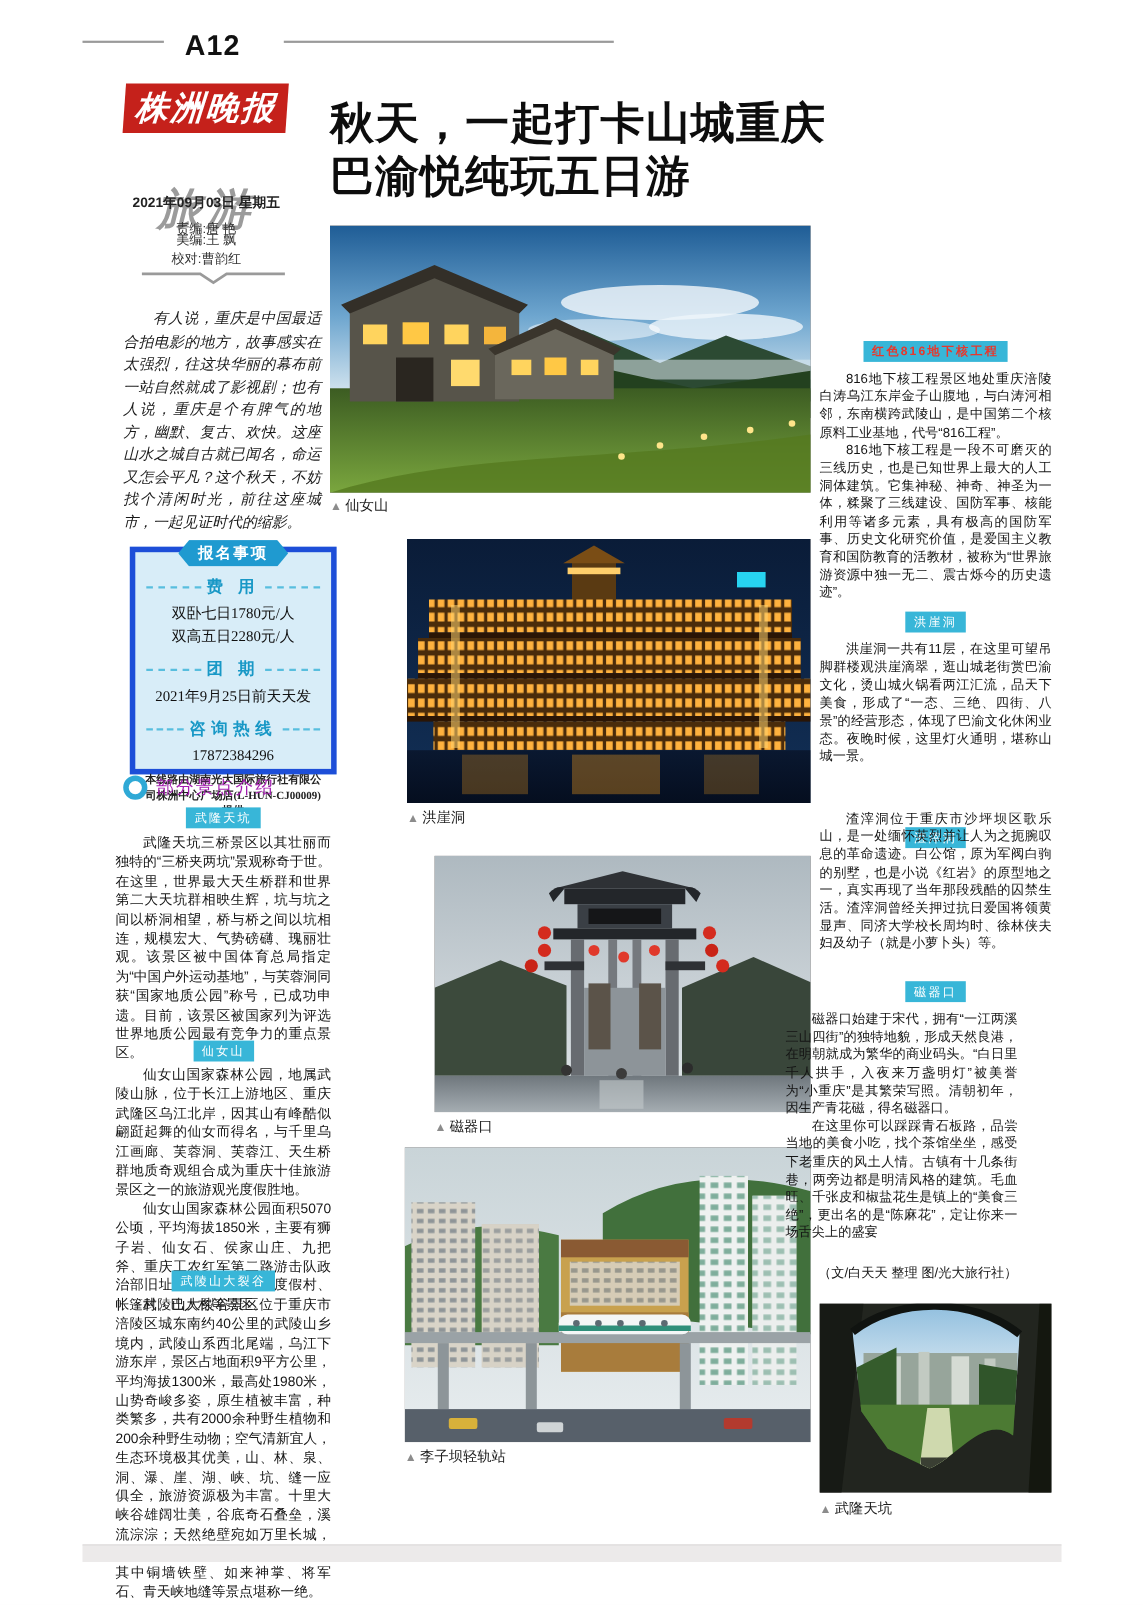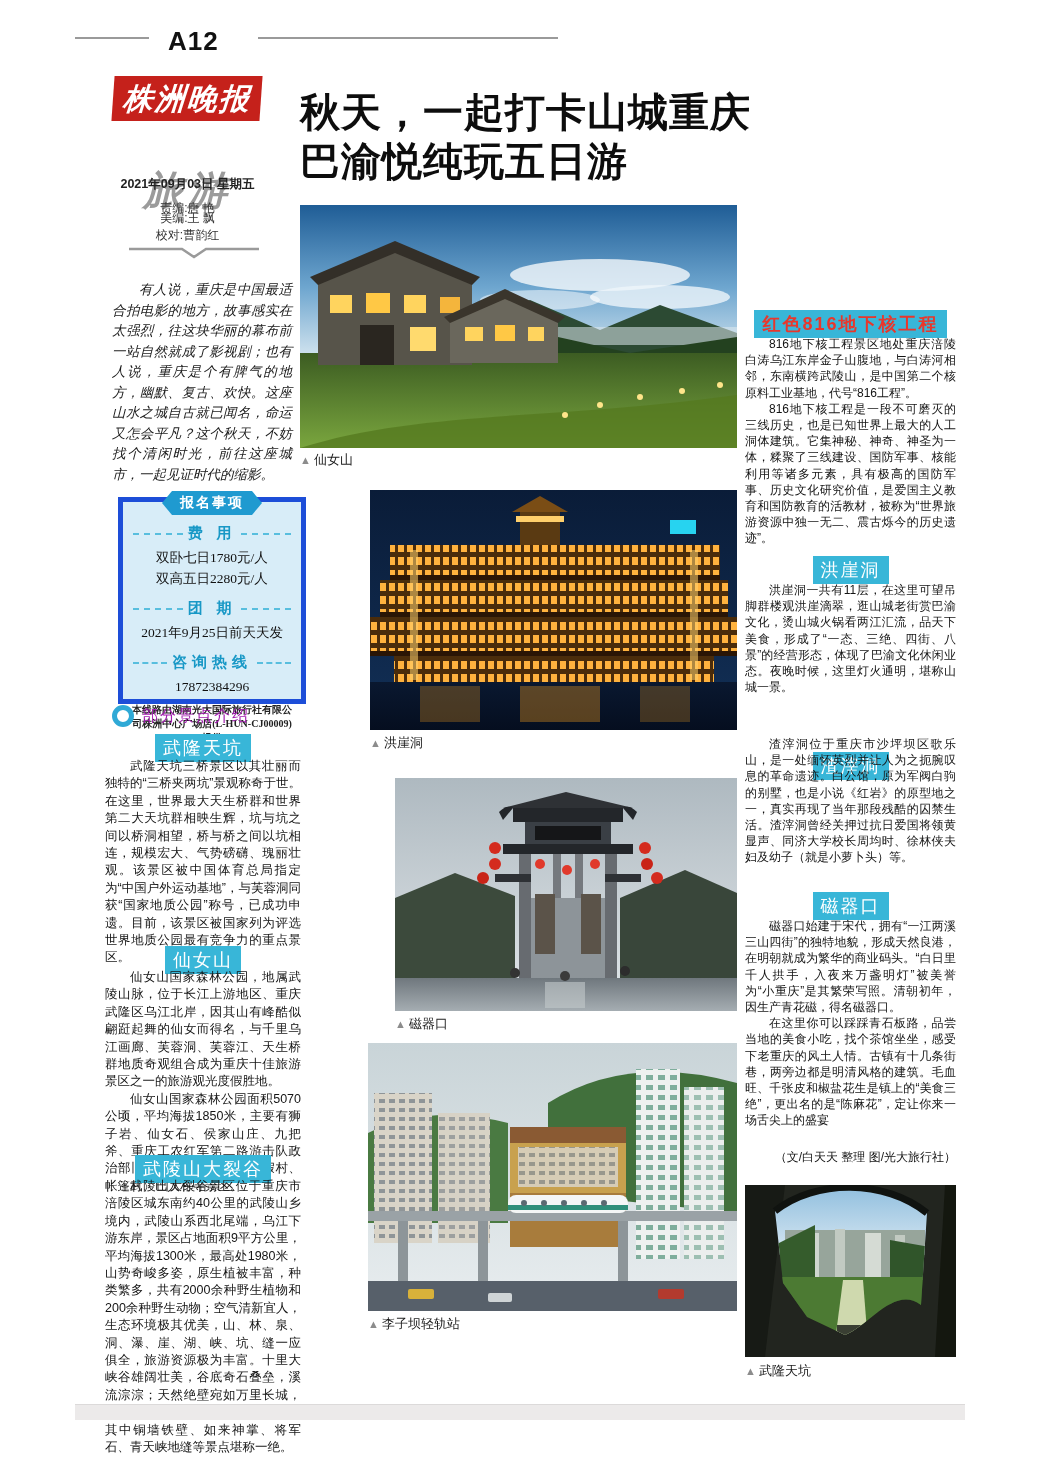--- a/index.html
+++ b/index.html
@@ -38,21 +38,21 @@
   .boxval{font-size:13.5px;color:#111;text-align:center;line-height:21px;}
   .boxnote{font-size:10px;font-weight:bold;color:#222;line-height:14px;text-align:center;padding:6px 6px 0 6px;}
 
   
   .spots-header{display:flex;align-items:center;gap:8px;}
   .ring{width:12px;height:12px;border:5px solid #2fa9d6;border-radius:50%;background:#fff;}
   .spots-header .t{font-size:16px;color:#a21caf;letter-spacing:2px;}
 
   
   .chiprow{text-align:center;}
-  .chip{display:inline-block;background:#38b6d8;color:#fff;font-size:18px;
+  .chip{display:inline-block;background:#38b6d8;color:#fff;font-size:11px;
         padding:2px 8px;letter-spacing:2px;}
   .chip.red{color:#e8372c;font-weight:bold;}
   .para{font-size:12.5px;line-height:17.4px;text-align:justify;color:#141414;}
   .para p{margin:0;text-indent:2em;}
   .rpara{font-size:12px;line-height:16.2px;text-align:justify;color:#141414;}
   .rpara p{margin:0;text-indent:2em;}
   .byline{font-size:12px;color:#141414;margin-top:20px;text-align:right;}
 
   
   .photo{overflow:hidden;background:#888;}
@@ -356,21 +356,21 @@
   <div class="abs chiprow" style="left:745px;top:752px;width:211px;">
     <span class="chip">渣滓洞</span>
   </div>
   <div class="abs rpara" style="left:745px;top:736px;width:211px;">
     <p>渣滓洞位于重庆市沙坪坝区歌乐山，是一处缅怀英烈并让人为之扼腕叹息的革命遗迹。白公馆，原为军阀白驹的别墅，也是小说《红岩》的原型地之一，真实再现了当年那段残酷的囚禁生活。渣滓洞曾经关押过抗日爱国将领黄显声、同济大学校长周均时、徐林侠夫妇及幼子（就是小萝卜头）等。</p>
   </div>
 
   <div class="abs chiprow" style="left:745px;top:892px;width:211px;">
     <span class="chip">磁器口</span>
   </div>
-  <div class="abs rpara" style="left:745px;top:918px;width:211px;">
+  <div class="abs rpara" style="left:714px;top:918px;width:211px;">
     <p>磁器口始建于宋代，拥有“一江两溪三山四街”的独特地貌，形成天然良港，在明朝就成为繁华的商业码头。“白日里千人拱手，入夜来万盏明灯”被美誉为“小重庆”是其繁荣写照。清朝初年，因生产青花磁，得名磁器口。</p>
     <p>在这里你可以踩踩青石板路，品尝当地的美食小吃，找个茶馆坐坐，感受下老重庆的风土人情。古镇有十几条街巷，两旁边都是明清风格的建筑。毛血旺、千张皮和椒盐花生是镇上的“美食三绝”，更出名的是“陈麻花”，定让你来一场舌尖上的盛宴</p>
     <div class="byline">（文/白天天 整理 图/光大旅行社）</div>
   </div>
 
   <div class="abs photo" style="left:745px;top:1185px;width:211px;height:172px;">
     <svg width="211" height="172" viewBox="0 0 211 172">
       <defs>
         <clipPath id="arch">
           <path d="M30,26 C70,-6 140,-6 182,28 L176,120 C150,100 125,140 100,150 L62,132 L38,98 Z"></path>

